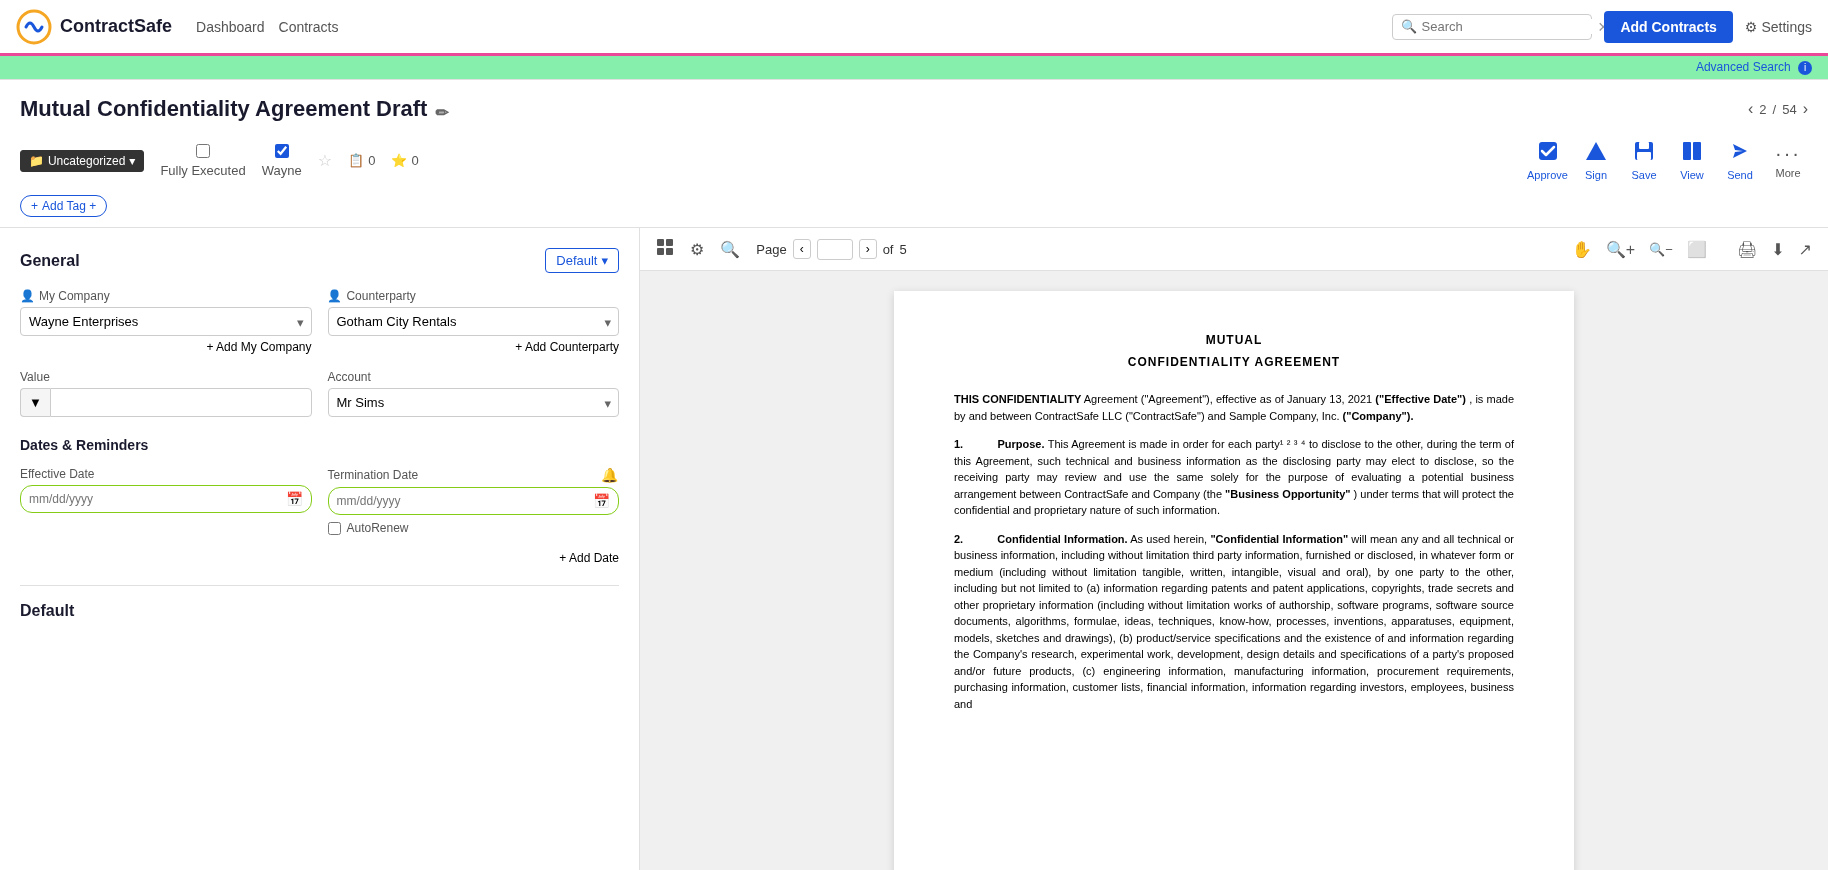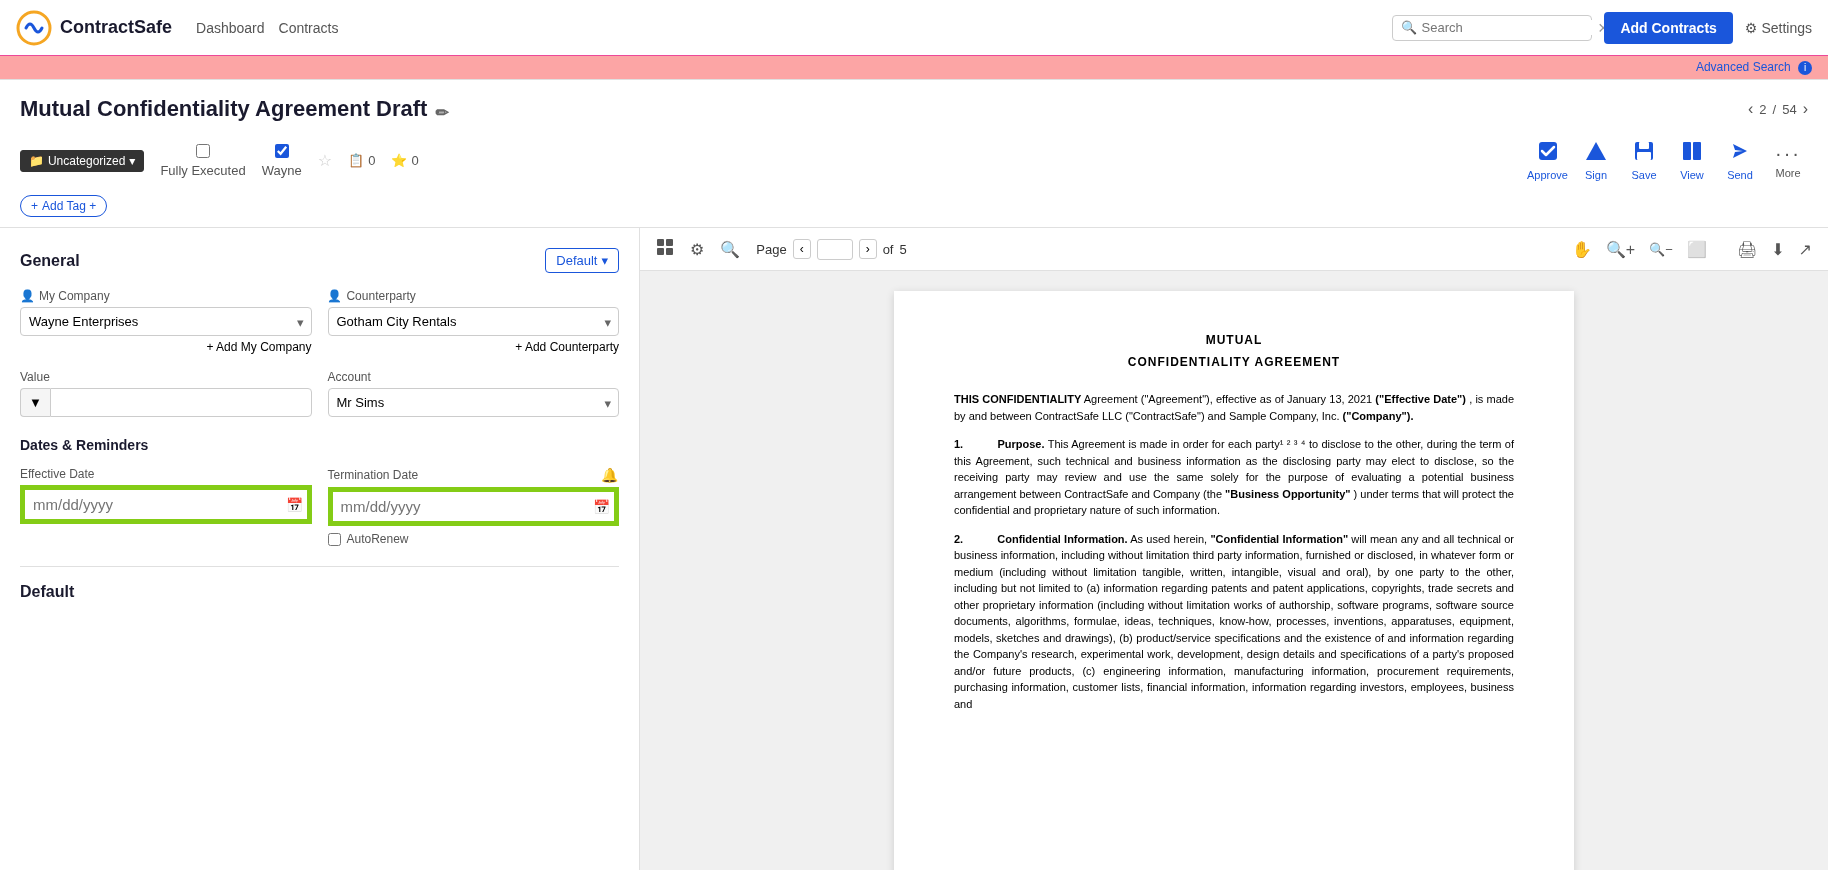--- a/index.html
+++ b/index.html
@@ -1,32 +1,32 @@
 <!DOCTYPE html>
 <html><head>
   <meta charset="utf-8">
   <style>
     * { box-sizing: border-box; margin: 0; padding: 0; }
     body { font-family: -apple-system, BlinkMacSystemFont, 'Segoe UI', Arial, sans-serif; font-size: 13px; background: #f5f6fa; color: #333; }
 
     
-    .header { display: flex; align-items: center; background: #fff; border-bottom: 1px solid #ec4899; padding: 0 16px; height: 56px; gap: 24px; }
+    .header { display: flex; align-items: center; background: #fff; border-bottom: 3px solid #ec4899; padding: 0 16px; height: 56px; gap: 24px; }
     .logo { display: flex; align-items: center; gap: 8px; font-size: 18px; font-weight: 700; color: #1a1a2e; }
     .logo-icon { width: 36px; height: 36px; }
     .nav-links { display: flex; gap: 14px; }
     .nav-link { color: #555; font-size: 14px; cursor: pointer; text-decoration: none; }
     .header-right { margin-left: auto; display: flex; align-items: center; gap: 12px; }
     .search-box { display: flex; align-items: center; border: 1px solid #ccc; border-radius: 4px; padding: 4px 8px; width: 200px; background: #fff; }
     .search-box input { border: none; outline: none; font-size: 13px; flex: 1; }
     .search-clear { cursor: pointer; color: #999; font-size: 14px; }
     .btn-add { background: #1a56db; color: #fff; border: none; border-radius: 4px; padding: 8px 16px; font-size: 14px; font-weight: 600; cursor: pointer; }
     .btn-settings { display: flex; align-items: center; gap: 4px; color: #555; background: none; border: none; cursor: pointer; font-size: 14px; }
 
     
-    .advanced-search-bar { background: #fca5a5; border-bottom: 1px solid #e0e0e0; padding: 4px 16px; text-align: right; font-size: 12px; color: #1a56db; cursor: pointer; }
+    .advanced-search-bar { background: #86efac; border-bottom: 1px solid #e0e0e0; padding: 4px 16px; text-align: right; font-size: 12px; color: #1a56db; cursor: pointer; }
     .advanced-search-bar .info-icon { display: inline-block; width: 14px; height: 14px; border-radius: 50%; background: #1a56db; color: #fff; text-align: center; line-height: 14px; font-size: 10px; margin-left: 4px; }
 
     
     .contract-title-bar { background: #fff; padding: 16px 20px 0; border-bottom: 1px solid #e0e0e0; }
     .contract-title-row { display: flex; align-items: center; justify-content: space-between; margin-bottom: 10px; }
     .contract-title { font-size: 22px; font-weight: 700; color: #1a1a2e; display: flex; align-items: flex-end; gap: 8px; }
     .edit-icon { color: #666; cursor: pointer; font-size: 16px; }
     .contract-nav { display: flex; align-items: center; gap: 6px; color: #555; font-size: 13px; }
     .contract-meta-row { display: flex; align-items: center; gap: 16px; padding: 8px 0; }
     .category-select { display: flex; align-items: center; gap: 4px; border: 1px solid #333; border-radius: 3px; padding: 3px 8px; background: #333; color: #fff; font-size: 12px; cursor: pointer; }
@@ -61,21 +61,21 @@
     .select-wrapper::after { content: '▾'; position: absolute; right: 8px; top: 50%; transform: translateY(-50%); color: #666; pointer-events: none; }
     .add-link { color: #000000; font-size: 12px; cursor: pointer; display: flex; align-items: center; gap: 4px; margin-top: 4px; justify-content: flex-end; }
 
     .value-row { display: flex; align-items: center; gap: 0; }
     .currency-btn { padding: 6px 8px; border: 1px solid #ccc; border-right: none; border-radius: 4px 0 0 4px; background: #f5f5f5; cursor: pointer; font-size: 13px; }
     .value-input { flex: 1; padding: 6px 8px; border: 1px solid #ccc; border-radius: 0 4px 4px 0; font-size: 13px; outline: none; }
 
     .dates-section { margin-top: 20px; }
     .dates-title { font-size: 14px; font-weight: 700; color: #1a1a2e; margin-bottom: 14px; }
     .date-input-wrapper { position: relative; }
-    .date-input { width: 100%; padding: 6px 30px 6px 8px; border: 5px solid #84cc16; border-radius: 0; font-size: 15px; color: #999; outline: none; }
+    .date-input { width: 100%; padding: 6px 30px 6px 8px; border: 1px solid #84cc16; border-radius: 12px; font-size: 12px; color: #999; outline: none; }
     .date-icon { position: absolute; right: 8px; top: 50%; transform: translateY(-50%); color: #666; font-size: 14px; cursor: pointer; }
     .autorenew-row { display: flex; align-items: center; gap: 6px; margin-top: 6px; font-size: 12px; color: #555; }
     .add-date-row { margin-top: 10px; }
 
     .default-section { margin-top: 20px; padding-top: 16px; border-top: 1px solid #e0e0e0; }
 
     
     .right-panel { flex: 1; display: flex; flex-direction: column; background: #f0f0f0; }
     .pdf-toolbar { display: flex; align-items: center; gap: 8px; background: #fff; border-bottom: 1px solid #e0e0e0; padding: 6px 12px; }
     .pdf-tool-btn { background: none; border: none; cursor: pointer; color: #555; font-size: 16px; padding: 4px; border-radius: 3px; }
@@ -322,20 +322,25 @@
           <div class="date-input-wrapper">
             <input type="text" class="date-input" placeholder="mm/dd/yyyy" style="">
             <span class="date-icon">📅</span>
           </div>
           <div class="autorenew-row">
             <input type="checkbox" style="">
             <span>AutoRenew</span>
           </div>
         </div>
       </div>
+      <div class="add-date-row">
+        <div class="add-link">
+          <span>+ Add Date</span>
+        </div>
+      </div>
     </div>
 
     <div class="default-section">
       <span class="section-title">Default</span>
     </div>
   </div>
 
   <div class="right-panel">
 
     <div class="pdf-toolbar">

